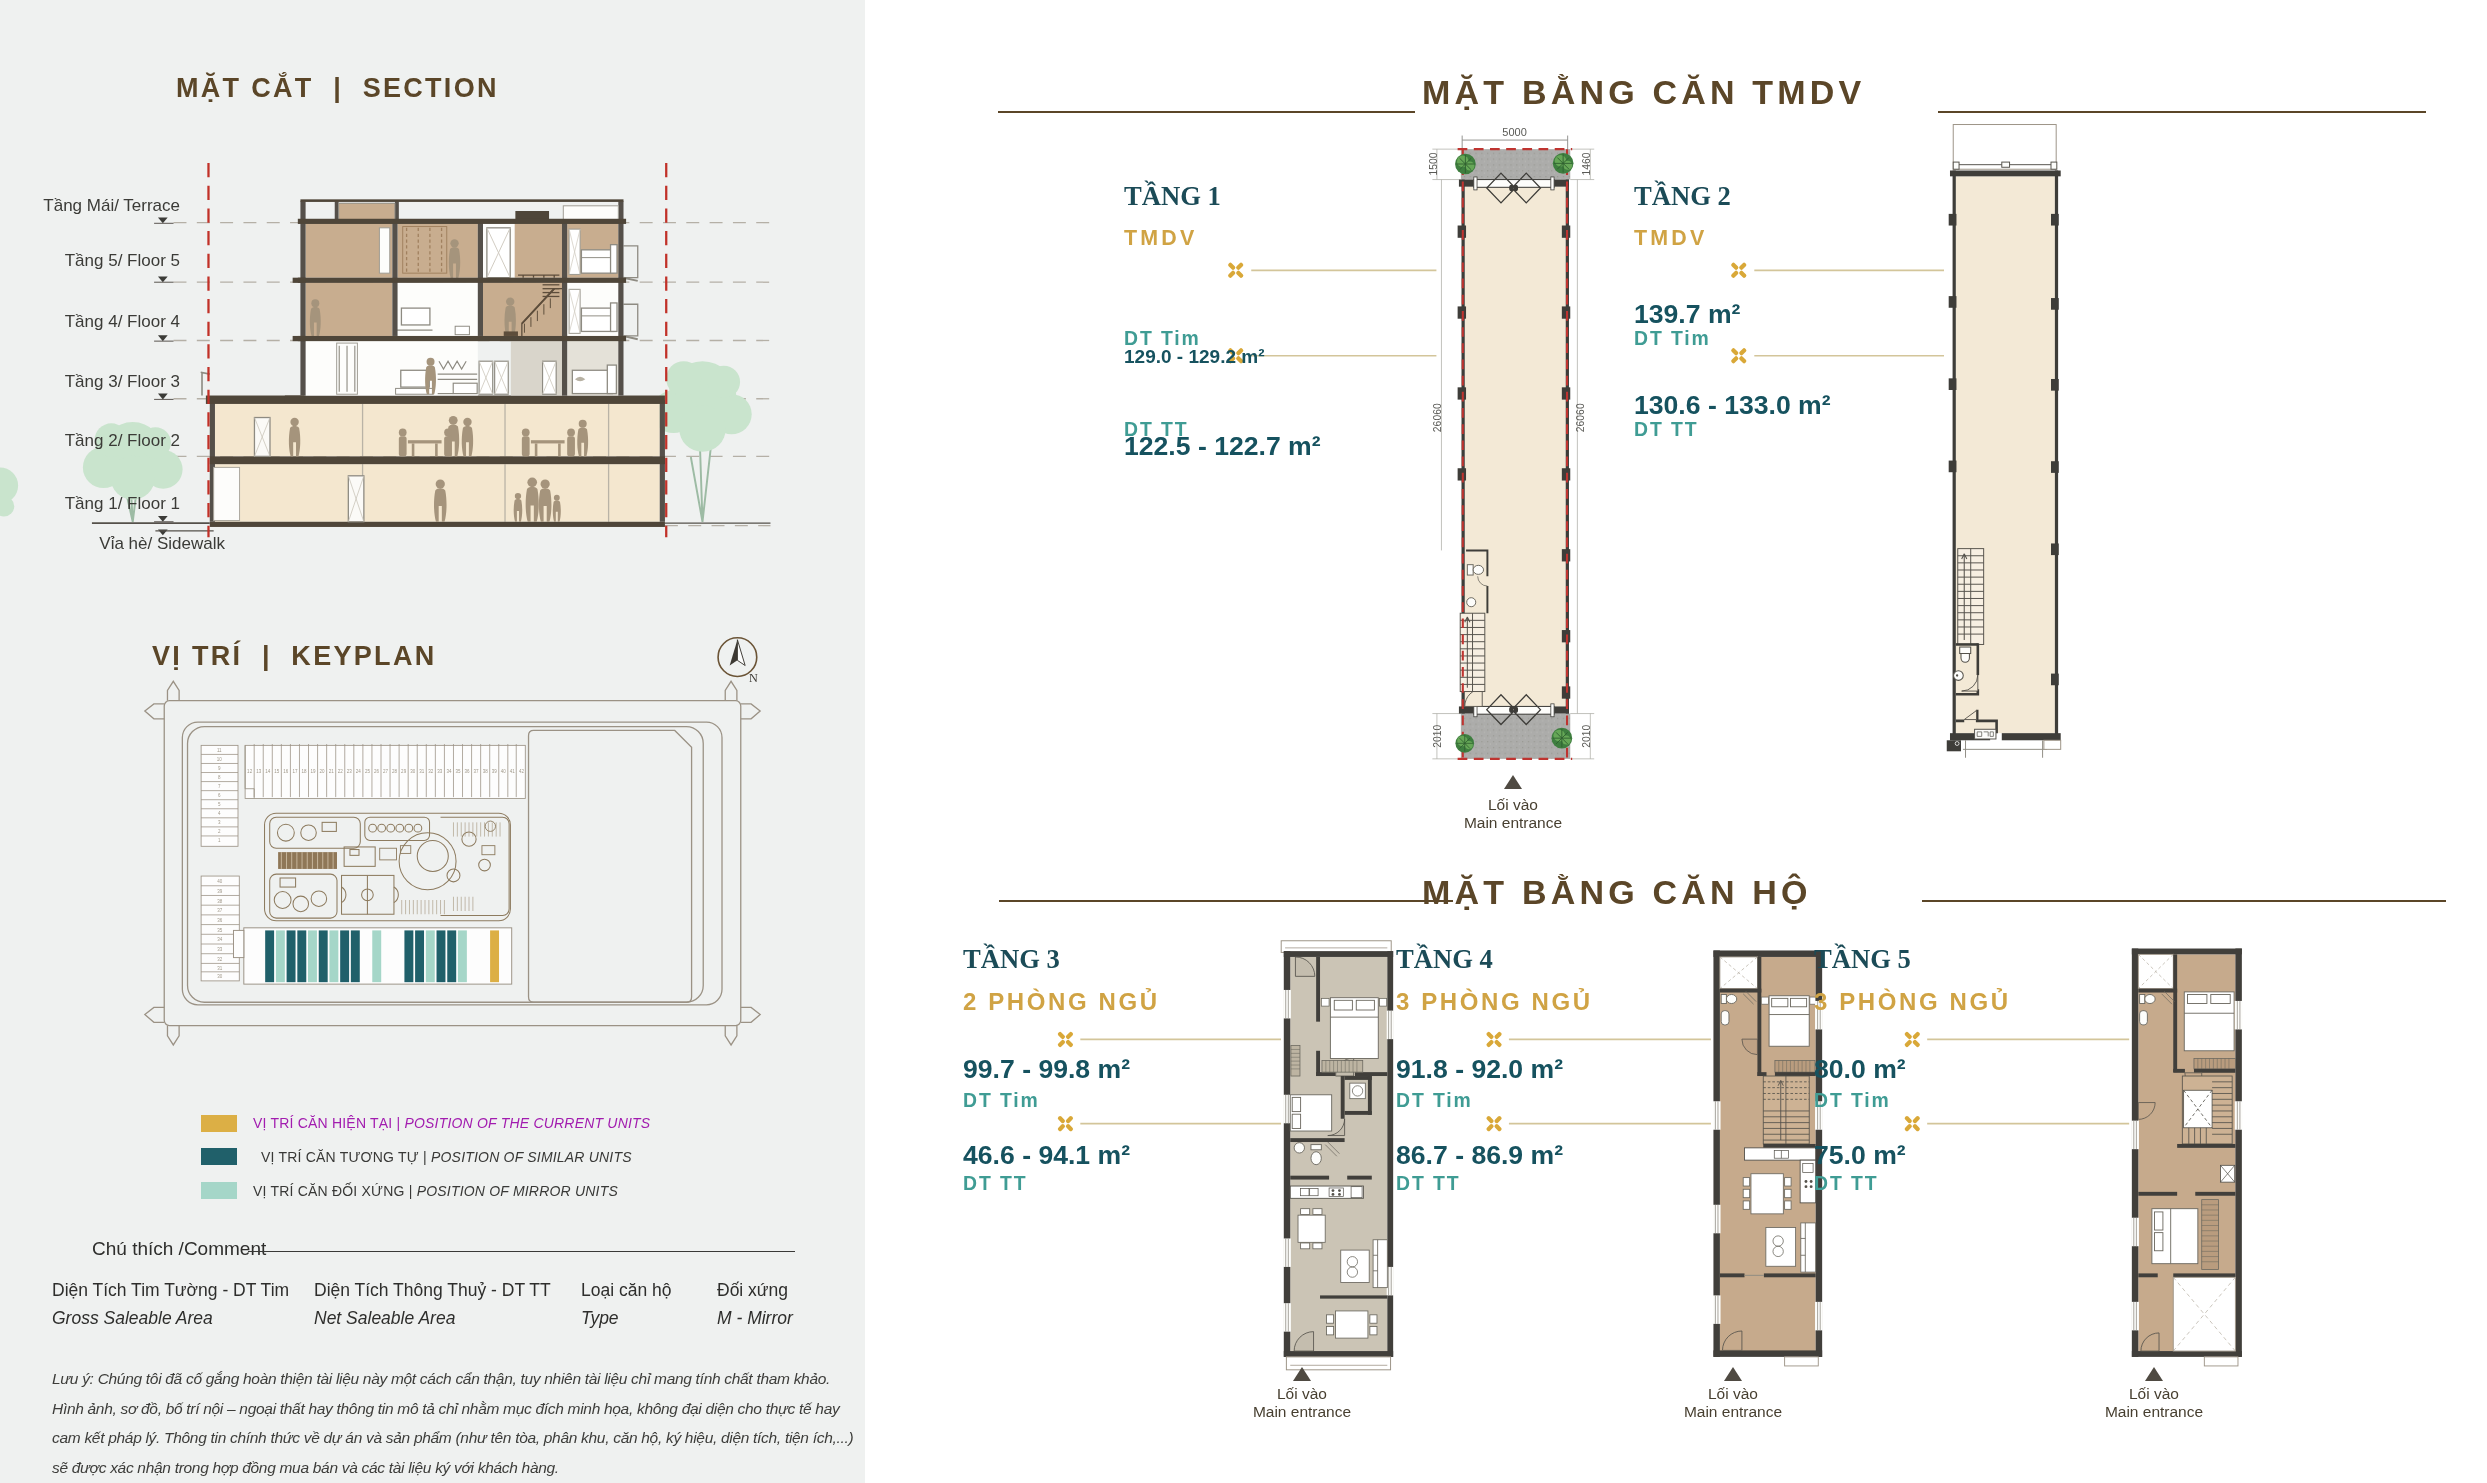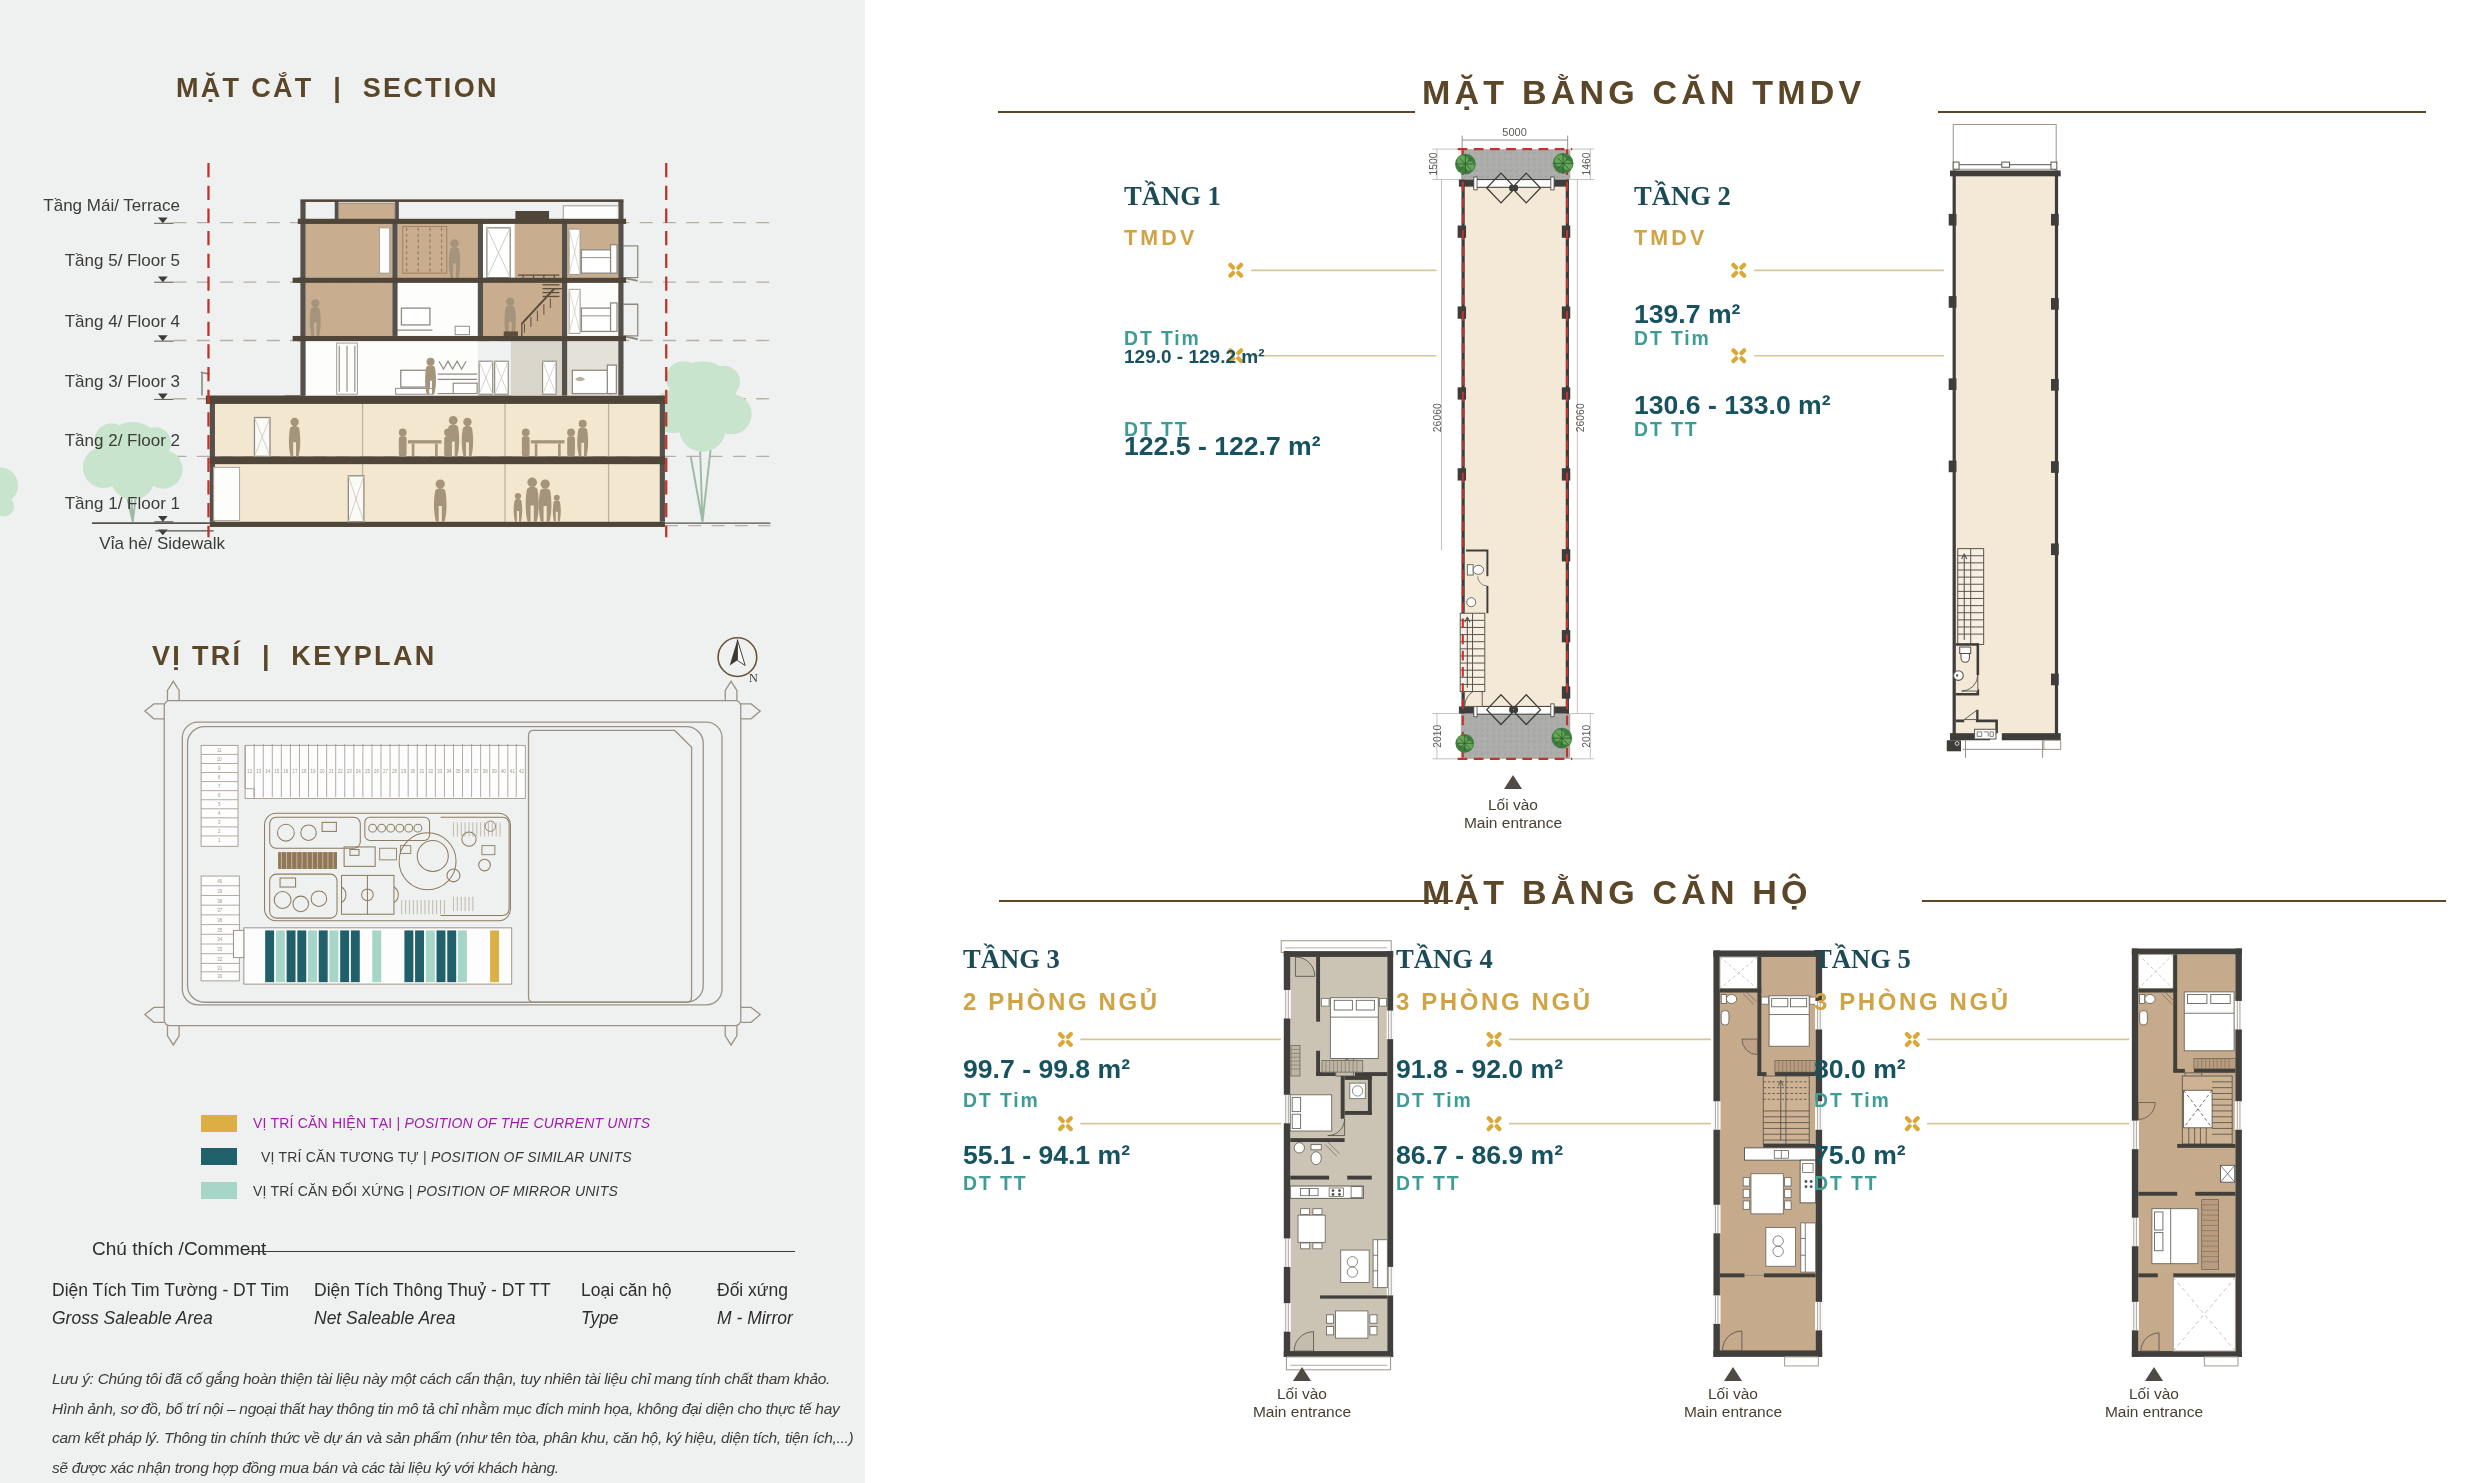--- a/index.html
+++ b/index.html
@@ -639,21 +639,21 @@
 <div class="abs" style="left:999px;top:900px;width:454px;height:1.9px;background:#5b4628;"></div>
 
 <div class="abs" style="left:1922px;top:900px;width:524px;height:1.9px;background:#5b4628;"></div>
 
 <div class="abs tealH ctr" style="left:963px;top:944px;width:389px;font-size:26.6px;">TẦNG 3</div>
 <div class="abs gold ctr" style="left:963px;top:988px;width:389px;font-size:24px;letter-spacing:2.6px;">2 PHÒNG NGỦ</div>
 
 <div class="abs area ctr" style="left:963px;top:1054px;width:389px;font-size:26.6px;">99.7 - 99.8 m²</div>
 <div class="abs dt ctr" style="left:963px;top:1089px;width:389px;font-size:19.4px;">DT Tim</div>
 
-<div class="abs area ctr" style="left:963px;top:1140px;width:389px;font-size:26.6px;">55.1 - 94.1 m²</div>
+<div class="abs area ctr" style="left:963px;top:1140px;width:389px;font-size:26.6px;">46.6 - 94.1 m²</div>
 <div class="abs dt ctr" style="left:963px;top:1172px;width:389px;font-size:19.4px;">DT TT</div>
 
 <div class="abs tealH ctr" style="left:1396px;top:944px;width:389px;font-size:26.6px;">TẦNG 4</div>
 <div class="abs gold ctr" style="left:1396px;top:988px;width:389px;font-size:24px;letter-spacing:2.6px;">3 PHÒNG NGỦ</div>
 
 <div class="abs area ctr" style="left:1396px;top:1054px;width:389px;font-size:26.6px;">91.8 - 92.0 m²</div>
 <div class="abs dt ctr" style="left:1396px;top:1089px;width:389px;font-size:19.4px;">DT Tim</div>
 
 <div class="abs area ctr" style="left:1396px;top:1140px;width:389px;font-size:26.6px;">86.7 - 86.9 m²</div>
 <div class="abs dt ctr" style="left:1396px;top:1172px;width:389px;font-size:19.4px;">DT TT</div>

